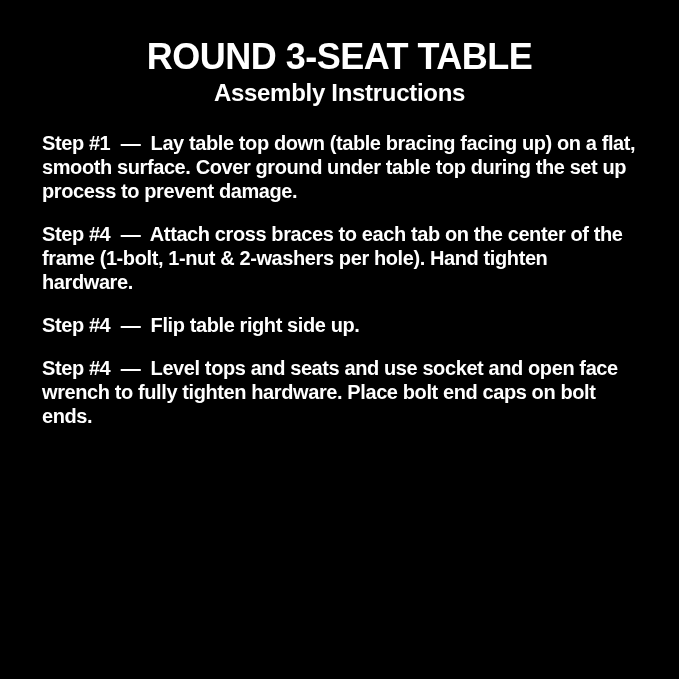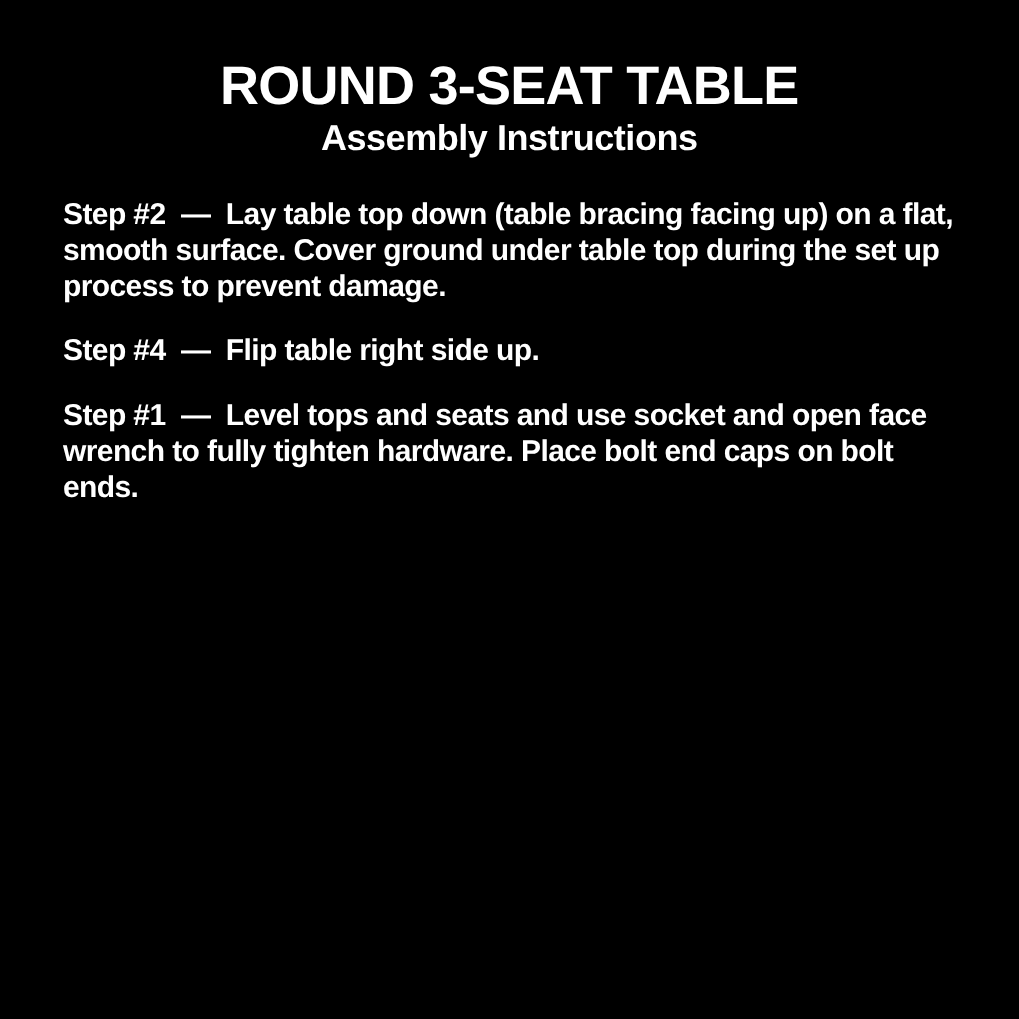--- a/index.html
+++ b/index.html
@@ -57,17 +57,18 @@
 </head>
 <body>
 
 <div class="page">
   <div class="header">
     <h1 class="title">ROUND 3-SEAT TABLE</h1>
     <h2 class="subtitle">Assembly Instructions</h2>
   </div>
 
   <div class="steps">
-    <p class="step">Step #2  —  Lay table top down (table bracing facing up) on a flat, smooth surface. Cover ground under table top during the set up process to prevent damage.</p>
+    <p class="step">Step #1  —  Lay table top down (table bracing facing up) on a flat, smooth surface. Cover ground under table top during the set up process to prevent damage.</p>
+    <p class="step">Step #4  —  Attach cross braces to each tab on the center of the frame (1-bolt, 1-nut &amp; 2-washers per hole). Hand tighten hardware.</p>
     <p class="step">Step #4  —  Flip table right side up.</p>
-    <p class="step">Step #1  —  Level tops and seats and use socket and open face wrench to fully tighten hardware. Place bolt end caps on bolt ends.</p>
+    <p class="step">Step #4  —  Level tops and seats and use socket and open face wrench to fully tighten hardware. Place bolt end caps on bolt ends.</p>
   </div>
 </div>
 
 </body></html>

